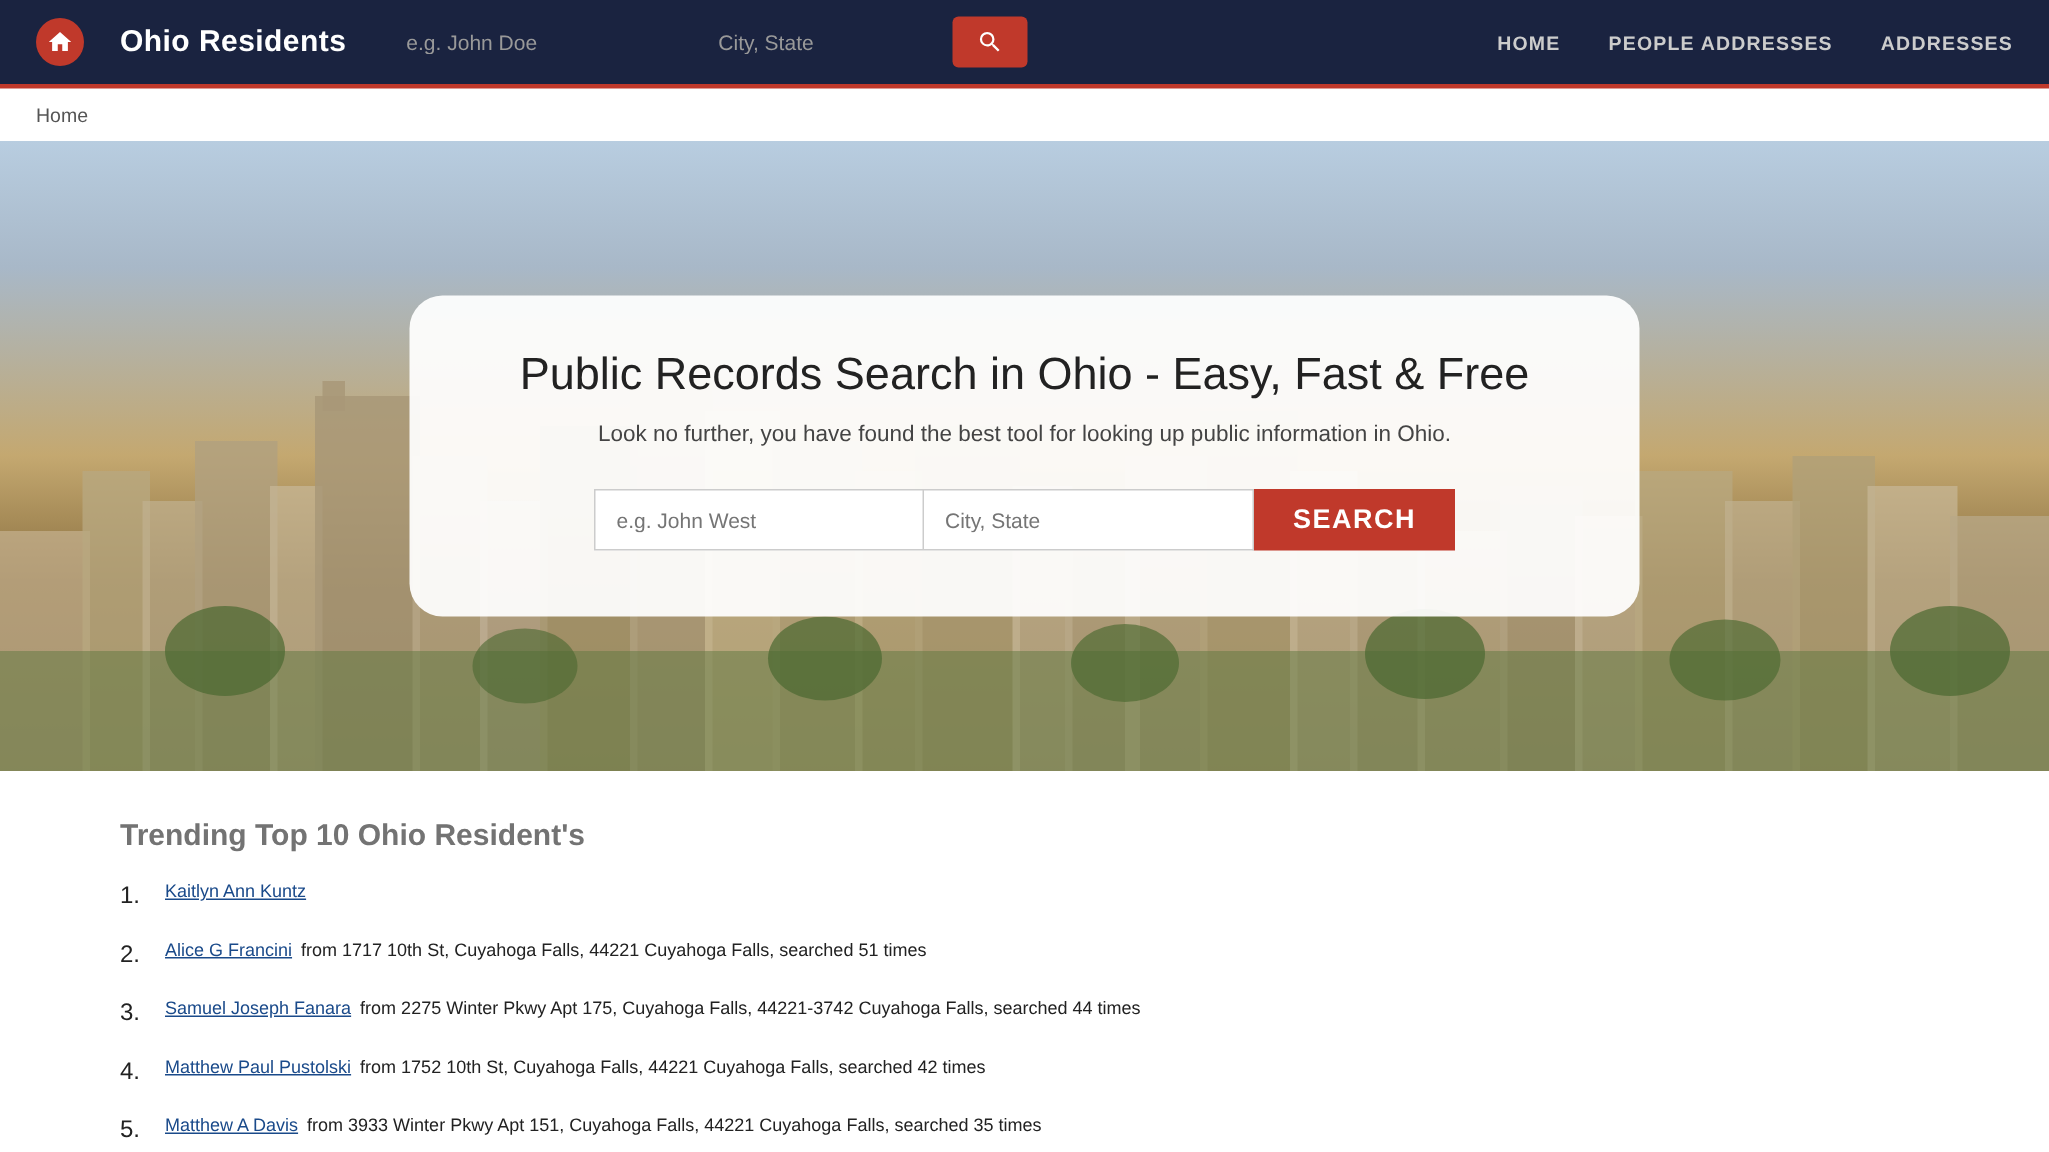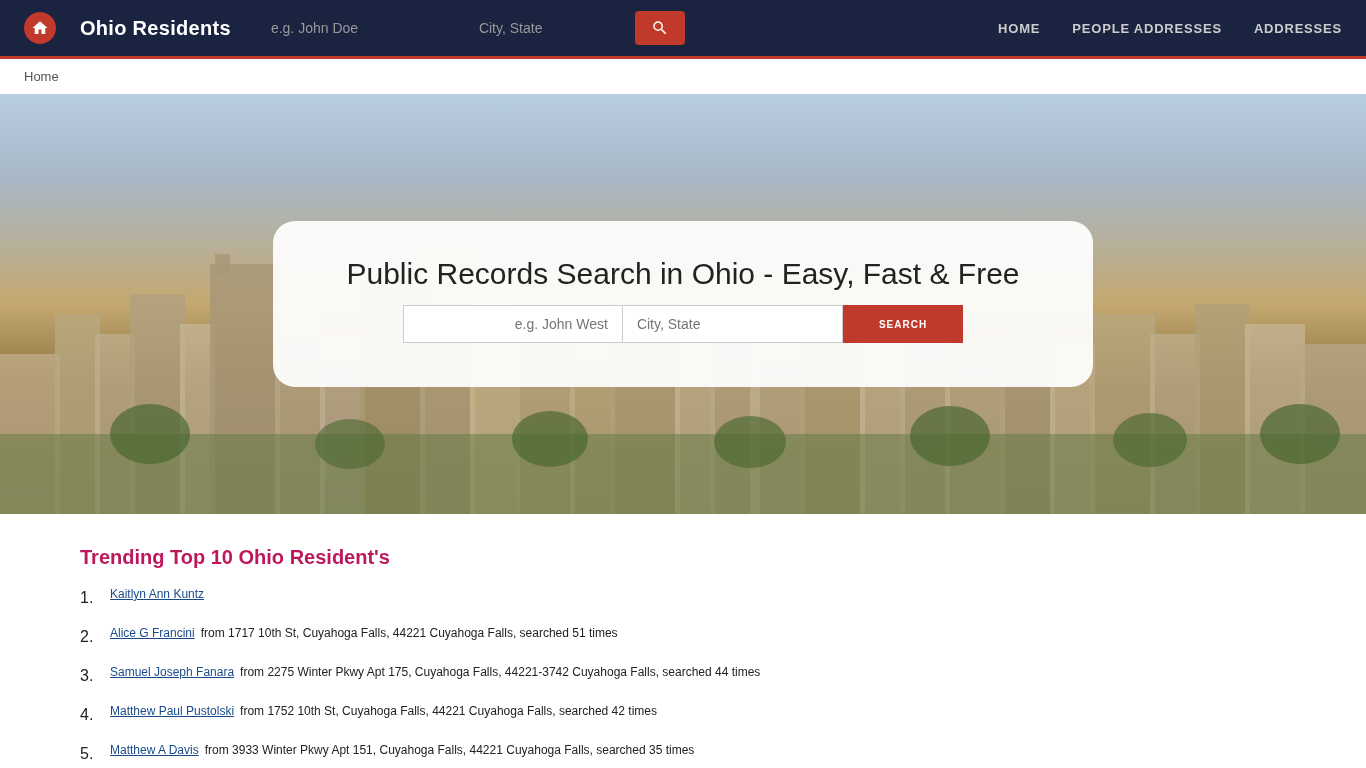--- a/index.html
+++ b/index.html
@@ -147,50 +147,49 @@
       gap: 0;
       justify-content: center;
     }
     .hero-name-input {
       width: 220px;
       padding: 10px 14px;
       border: 1px solid #ccc;
       font-size: 14px;
       color: #737373;
       outline: none;
-      text-align: right;
     }
     .hero-city-input {
       width: 220px;
       padding: 10px 14px;
       border: 1px solid #ccc;
       border-left: none;
       font-size: 14px;
       color: #888;
       outline: none;
     }
     .hero-search-btn {
       background: #c0392b;
       color: white;
       border: none;
-      padding: 10px 36px;
-      font-size: 10px;
+      padding: 10px 26px;
+      font-size: 18px;
       font-weight: bold;
       letter-spacing: 1px;
       cursor: pointer;
     }
 
     
     .content {
       padding: 32px 80px 40px;
     }
     .trending-title {
       font-size: 20px;
       font-weight: bold;
-      color: #be185d;
+      color: #737373;
       margin-bottom: 16px;
     }
     .trending-list {
       list-style: none;
       counter-reset: item;
     }
     .trending-list li {
       counter-increment: item;
       display: flex;
       align-items: flex-start;
@@ -302,20 +301,21 @@
       <ellipse cx="350" cy="210" rx="35" ry="25" fill="#4a6830" opacity="0.6"></ellipse>
       <ellipse cx="550" cy="205" rx="38" ry="28" fill="#4a6830" opacity="0.7"></ellipse>
       <ellipse cx="750" cy="208" rx="36" ry="26" fill="#4a6830" opacity="0.65"></ellipse>
       <ellipse cx="950" cy="202" rx="40" ry="30" fill="#4a6830" opacity="0.7"></ellipse>
       <ellipse cx="1150" cy="206" rx="37" ry="27" fill="#4a6830" opacity="0.65"></ellipse>
       <ellipse cx="1300" cy="200" rx="40" ry="30" fill="#4a6830" opacity="0.7"></ellipse>
     </svg>
   </div>
   <div class="hero-overlay">
     <h1 class="hero-title">Public Records Search in Ohio - Easy, Fast &amp; Free</h1>
+    <p class="hero-subtitle">Look no further, you have found the best tool for looking up public information in Ohio.</p>
     <div class="hero-search-row">
       <input class="hero-name-input" placeholder="e.g. John West" style="">
       <input class="hero-city-input" placeholder="City, State" style="">
       <button class="hero-search-btn">SEARCH</button>
     </div>
   </div>
 </div>
 
 <div class="content">
   <h2 class="trending-title">Trending Top 10 Ohio Resident's</h2>

